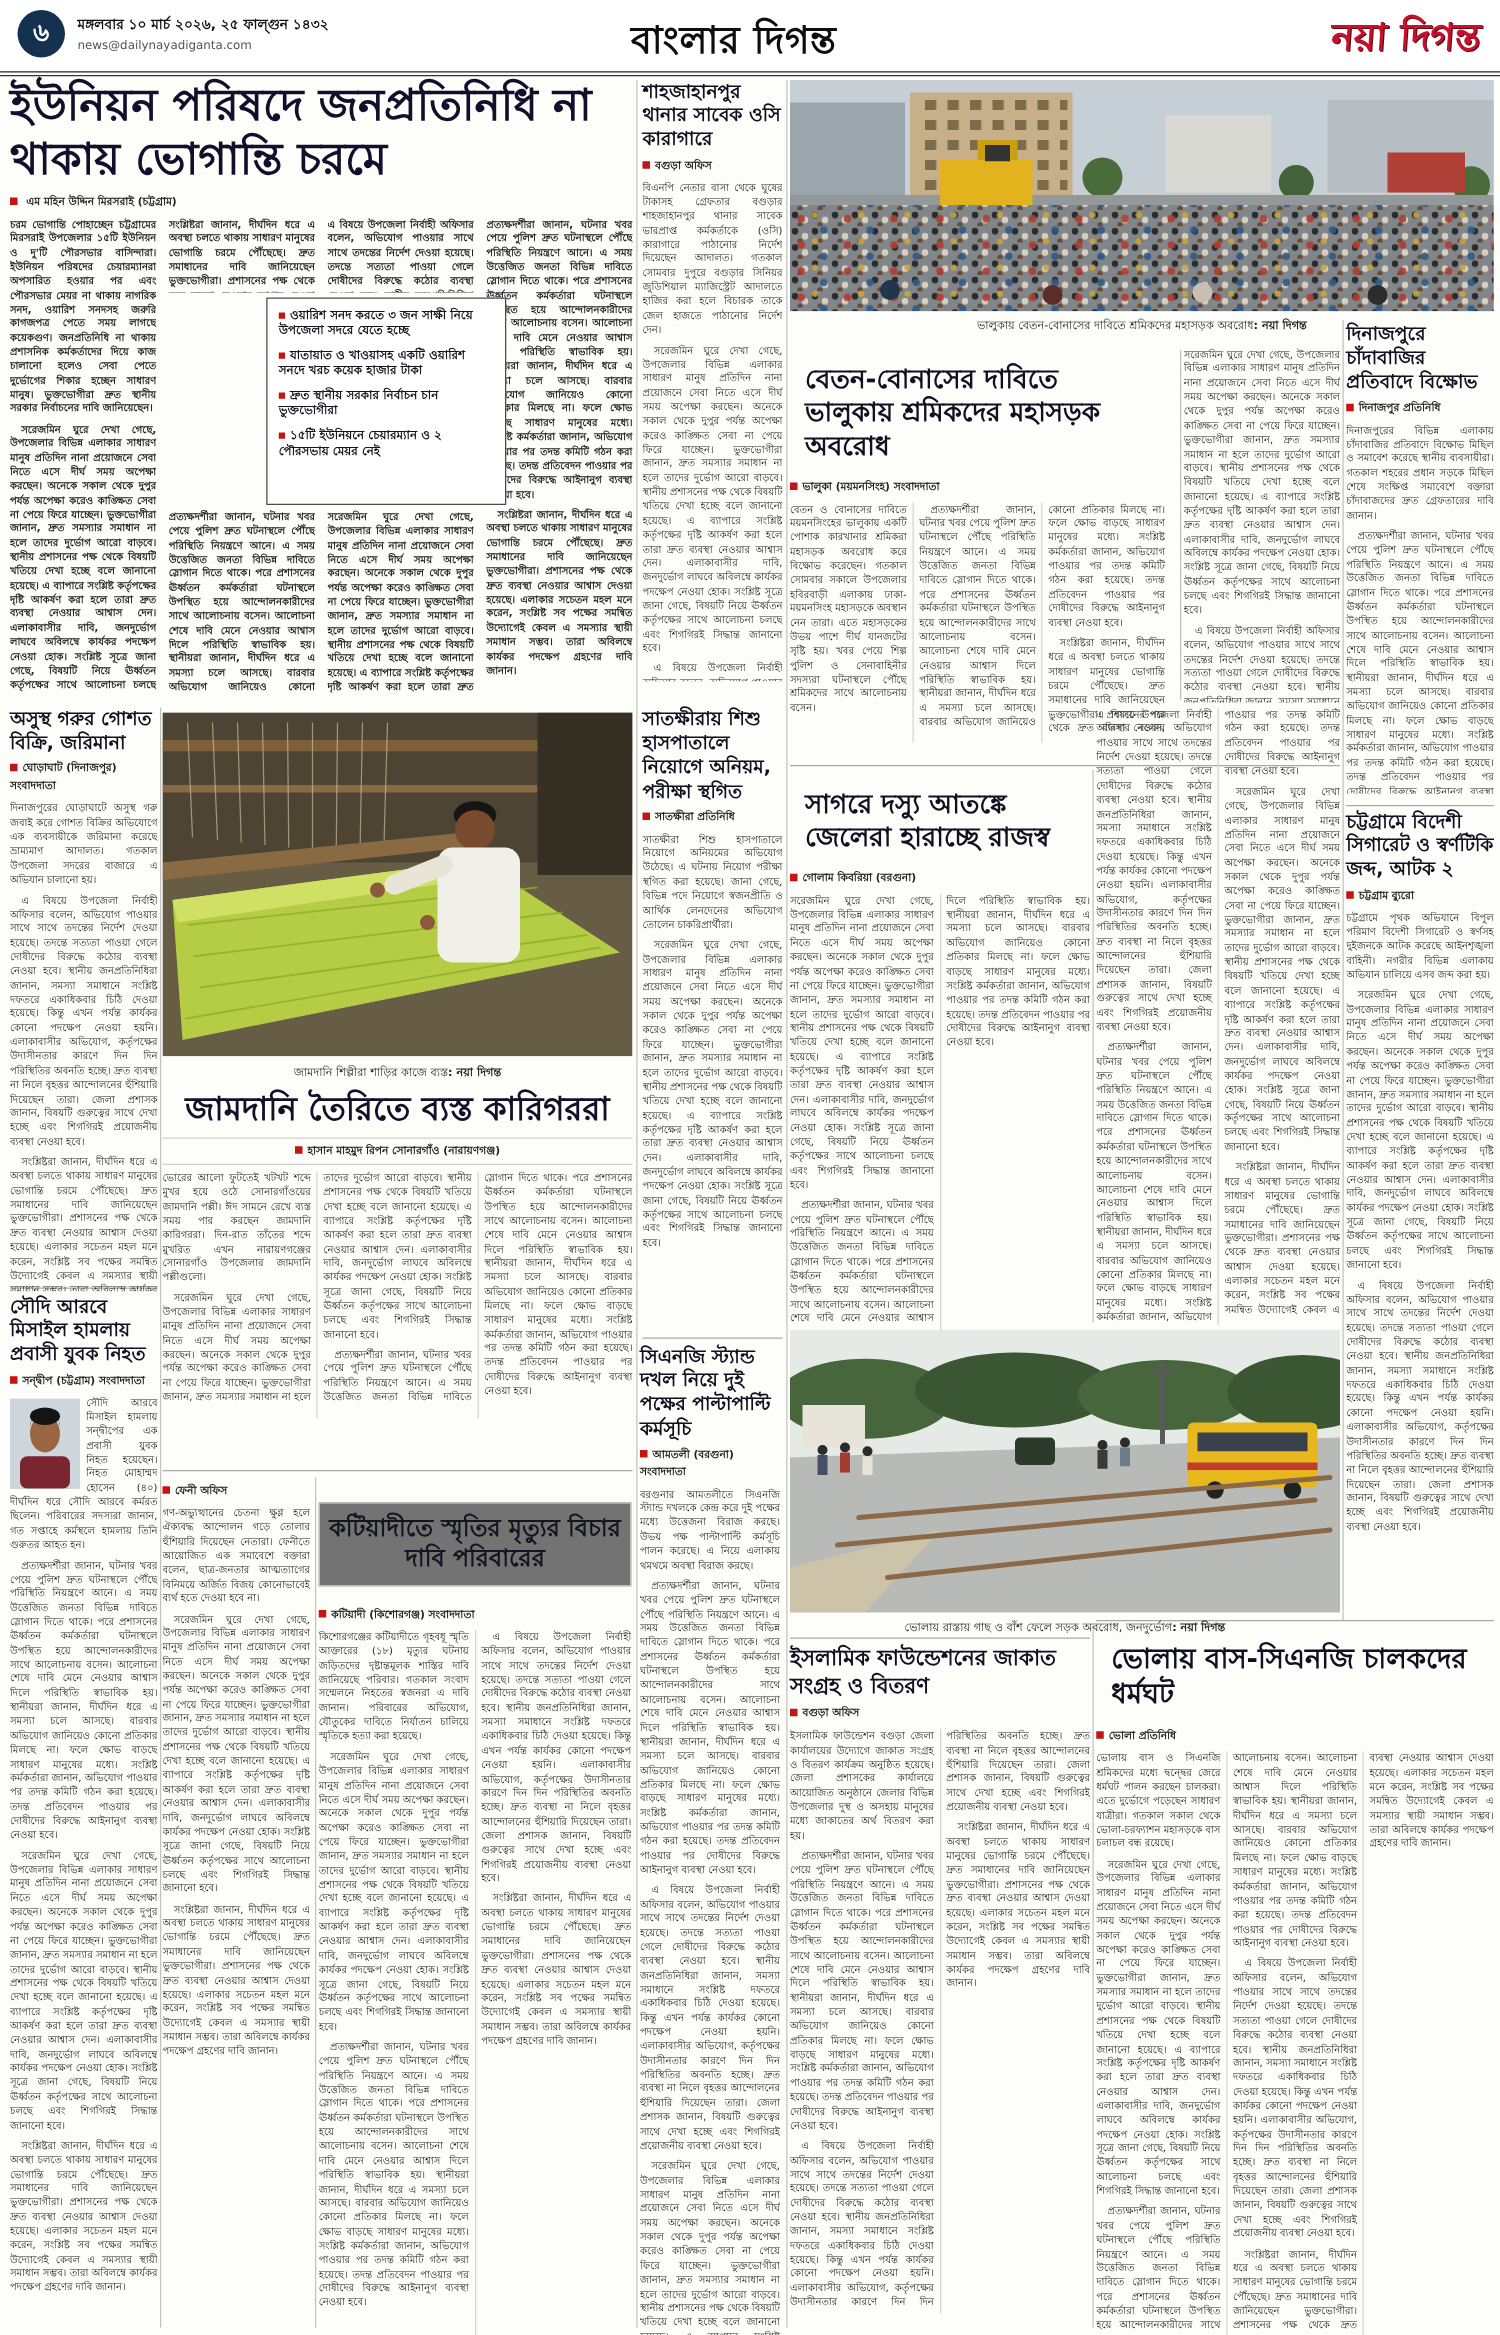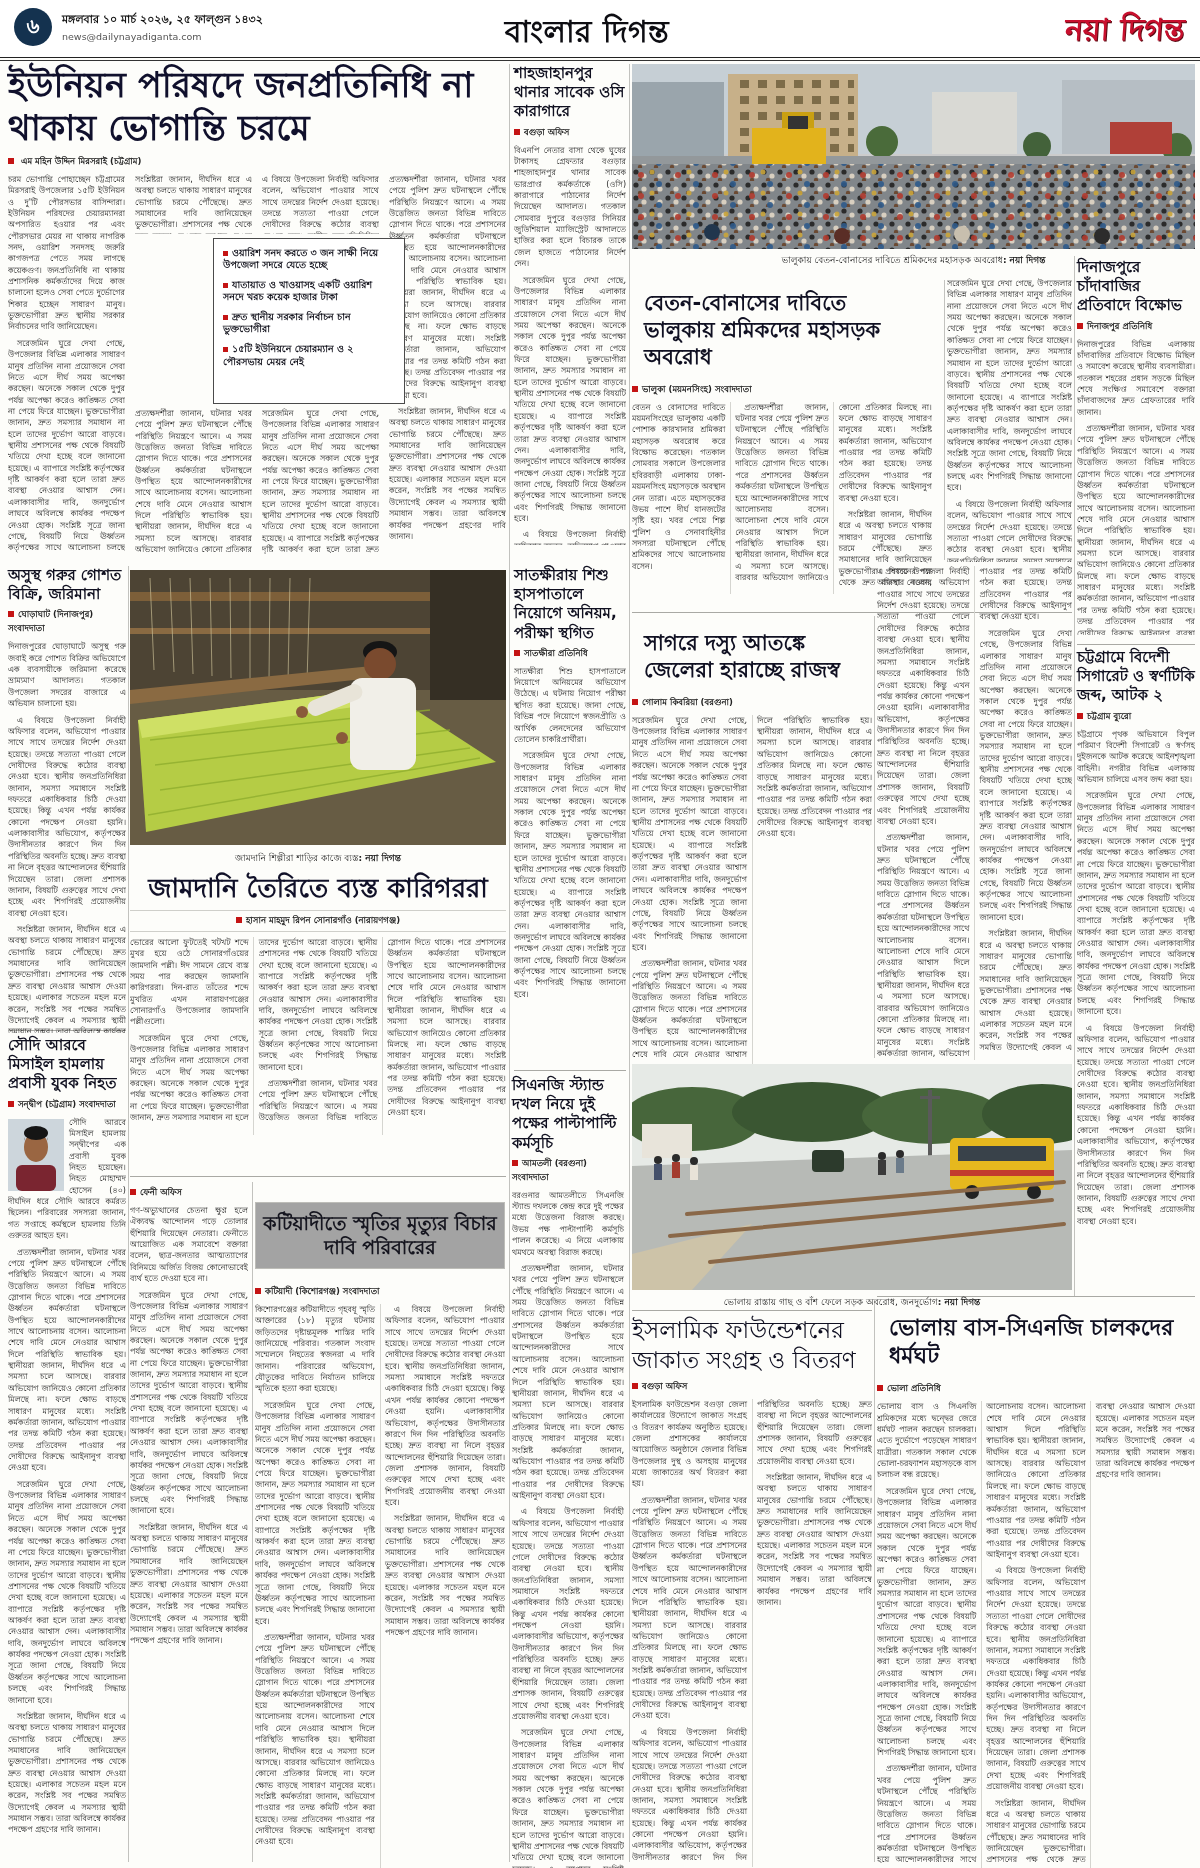--- a/index.html
+++ b/index.html
@@ -15,40 +15,40 @@
   .section-title{position:absolute;left:407px;top:8px;width:360px;text-align:center;
                  font-size:30px;font-weight:800;color:#0d0d12;letter-spacing:.5px;}
   .masthead{position:absolute;right:16px;top:6px;font-size:30px;font-weight:900;color:#c8102e;
             text-shadow:1px 1px 0 #5a0a12;transform:skewX(-4deg);}
   
   .vr{position:absolute;width:1px;background:#c2c2be;}
   .hr{position:absolute;height:1px;background:#a9a9a4;}
   
   .hxl{margin:0;font-size:35px;line-height:1.24;font-weight:800;color:#10102c;}
   .hlg{margin:12px;font-size:21px;line-height:1.28;font-weight:800;color:#101022;}
-  .hmd{margin:0;font-size:23px;line-height:1.3;font-weight:400;color:#101022;}
+  .hmd{margin:0;font-size:17px;line-height:1.3;font-weight:700;color:#101022;}
   .hsm{margin:0;font-size:15px;line-height:1.28;font-weight:800;color:#101020;}
   .hc {margin:0;font-size:26px;line-height:1.3;font-weight:800;color:#101028;text-align:center;}
-  .hboxgrey{background:#a3a3a3;border:1px solid #bdbdb8;padding:8px 6px;text-align:center;
+  .hboxgrey{background:#737373;border:1px solid #bdbdb8;padding:8px 6px;text-align:center;
             font-size:19px;line-height:1.3;font-weight:800;color:#15151f;}
   .hboxsm{background:#efefec;border:1px solid #999;padding:6px 5px;text-align:center;
           font-size:13.5px;line-height:1.32;font-weight:800;color:#15151f;}
   .byline{font-size:8.5px;font-weight:700;color:#222;margin:4px 0 5px;}
   .byline.center{text-align:center;border-top:1px solid #cfcfca;border-bottom:1px solid #cfcfca;padding:3px 0;}
   .bysq{display:inline-block;width:6px;height:6px;background:#c41414;margin-right:4px;}
   .bt{font-size:8px;line-height:1.42;text-align:justify;color:#242424;}
   .bt p{margin:0 0 5px;}
   .bt p+p{text-indent:9px;}
   .cols2{column-count:2;column-gap:10px;column-rule:1px solid #d5d5d0;column-fill:auto;overflow:hidden;}
   .cols3{column-count:3;column-gap:10px;column-rule:1px solid #d5d5d0;column-fill:auto;overflow:hidden;}
   .capt{font-size:9px;color:#222;text-align:center;margin-top:3px;}
   .credit{font-weight:700;}
   
   .a1body{position:relative;height:380px;margin-top:4px;}
-  .a1col{position:absolute;top:0;width:117px;height:100%;display:flex;flex-direction:column;}
+  .a1col{position:absolute;top:0;width:117px;height:100%;display:flex;flex-direction:column;font-weight:bold;}
   .a1col .fill{flex:1;overflow:hidden;}
   .hlbox{position:absolute;left:205px;top:64px;width:192px;height:166px;border:1.5px solid #4a4a4a;
          background:#fff;padding:8px 9px;box-sizing:border-box;z-index:2;}
   .boxit{font-size:9.5px;font-weight:700;line-height:1.32;margin-bottom:7px;color:#15151f;}
   .boxit .bysq{width:5px;height:5px;}
   
   .ph{position:absolute;overflow:hidden;background:#ccc;}
   .ph svg{display:block;}
   .portrait{float:left;margin:2px 5px 3px 0;}
   section{position:absolute;box-sizing:border-box;}

